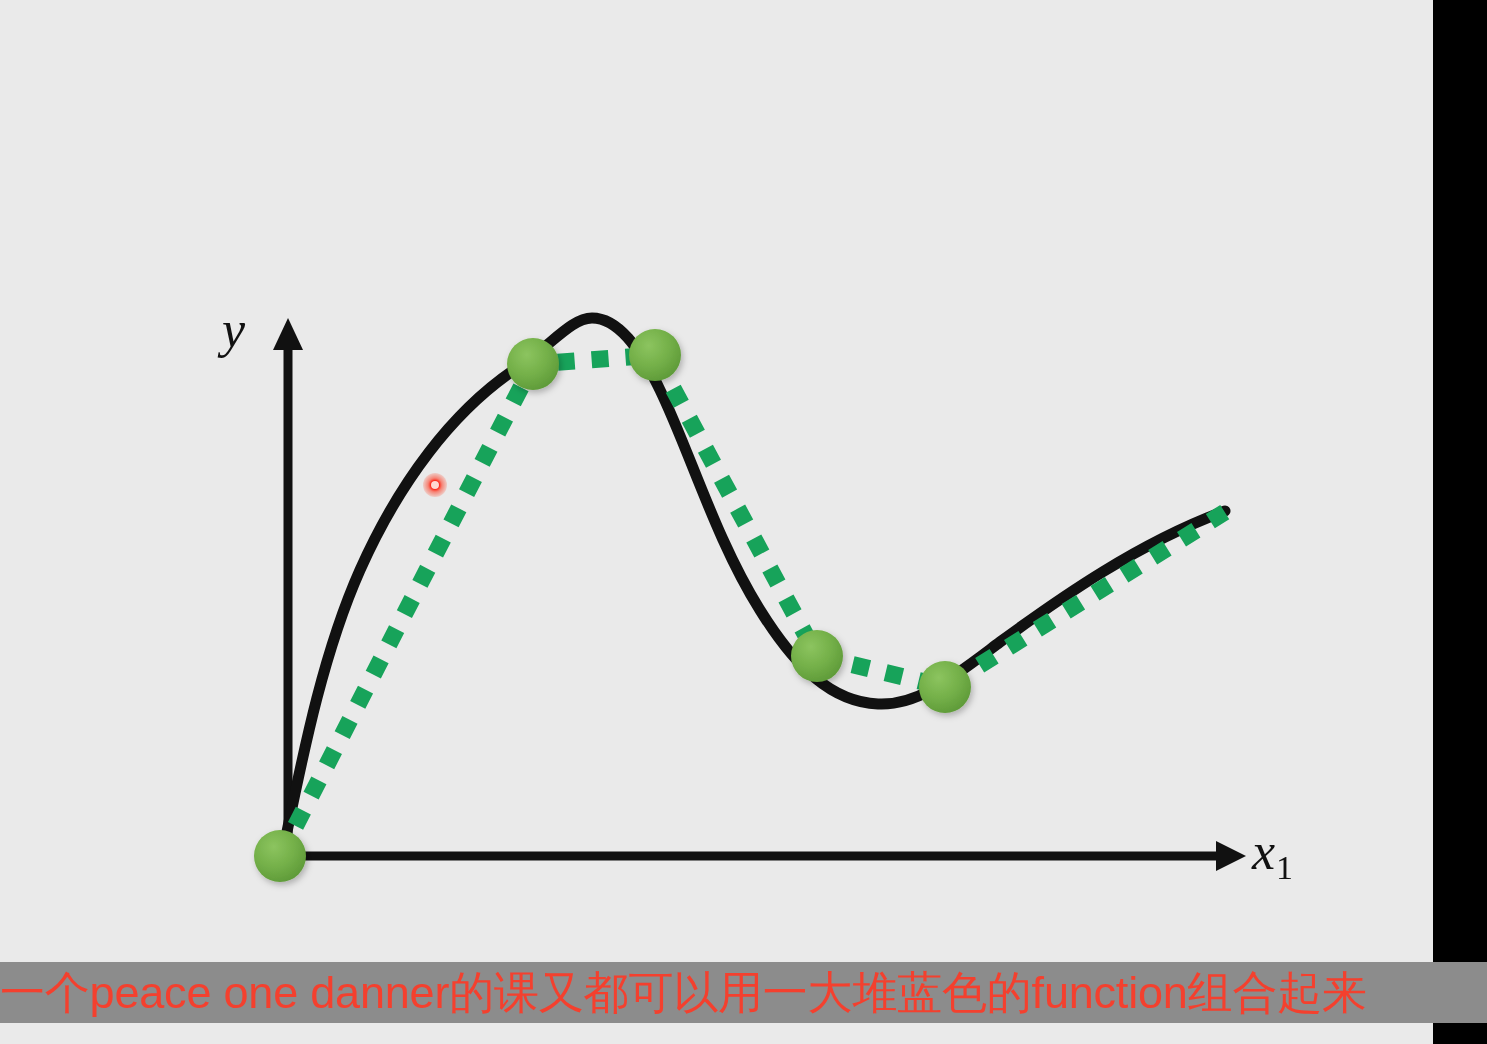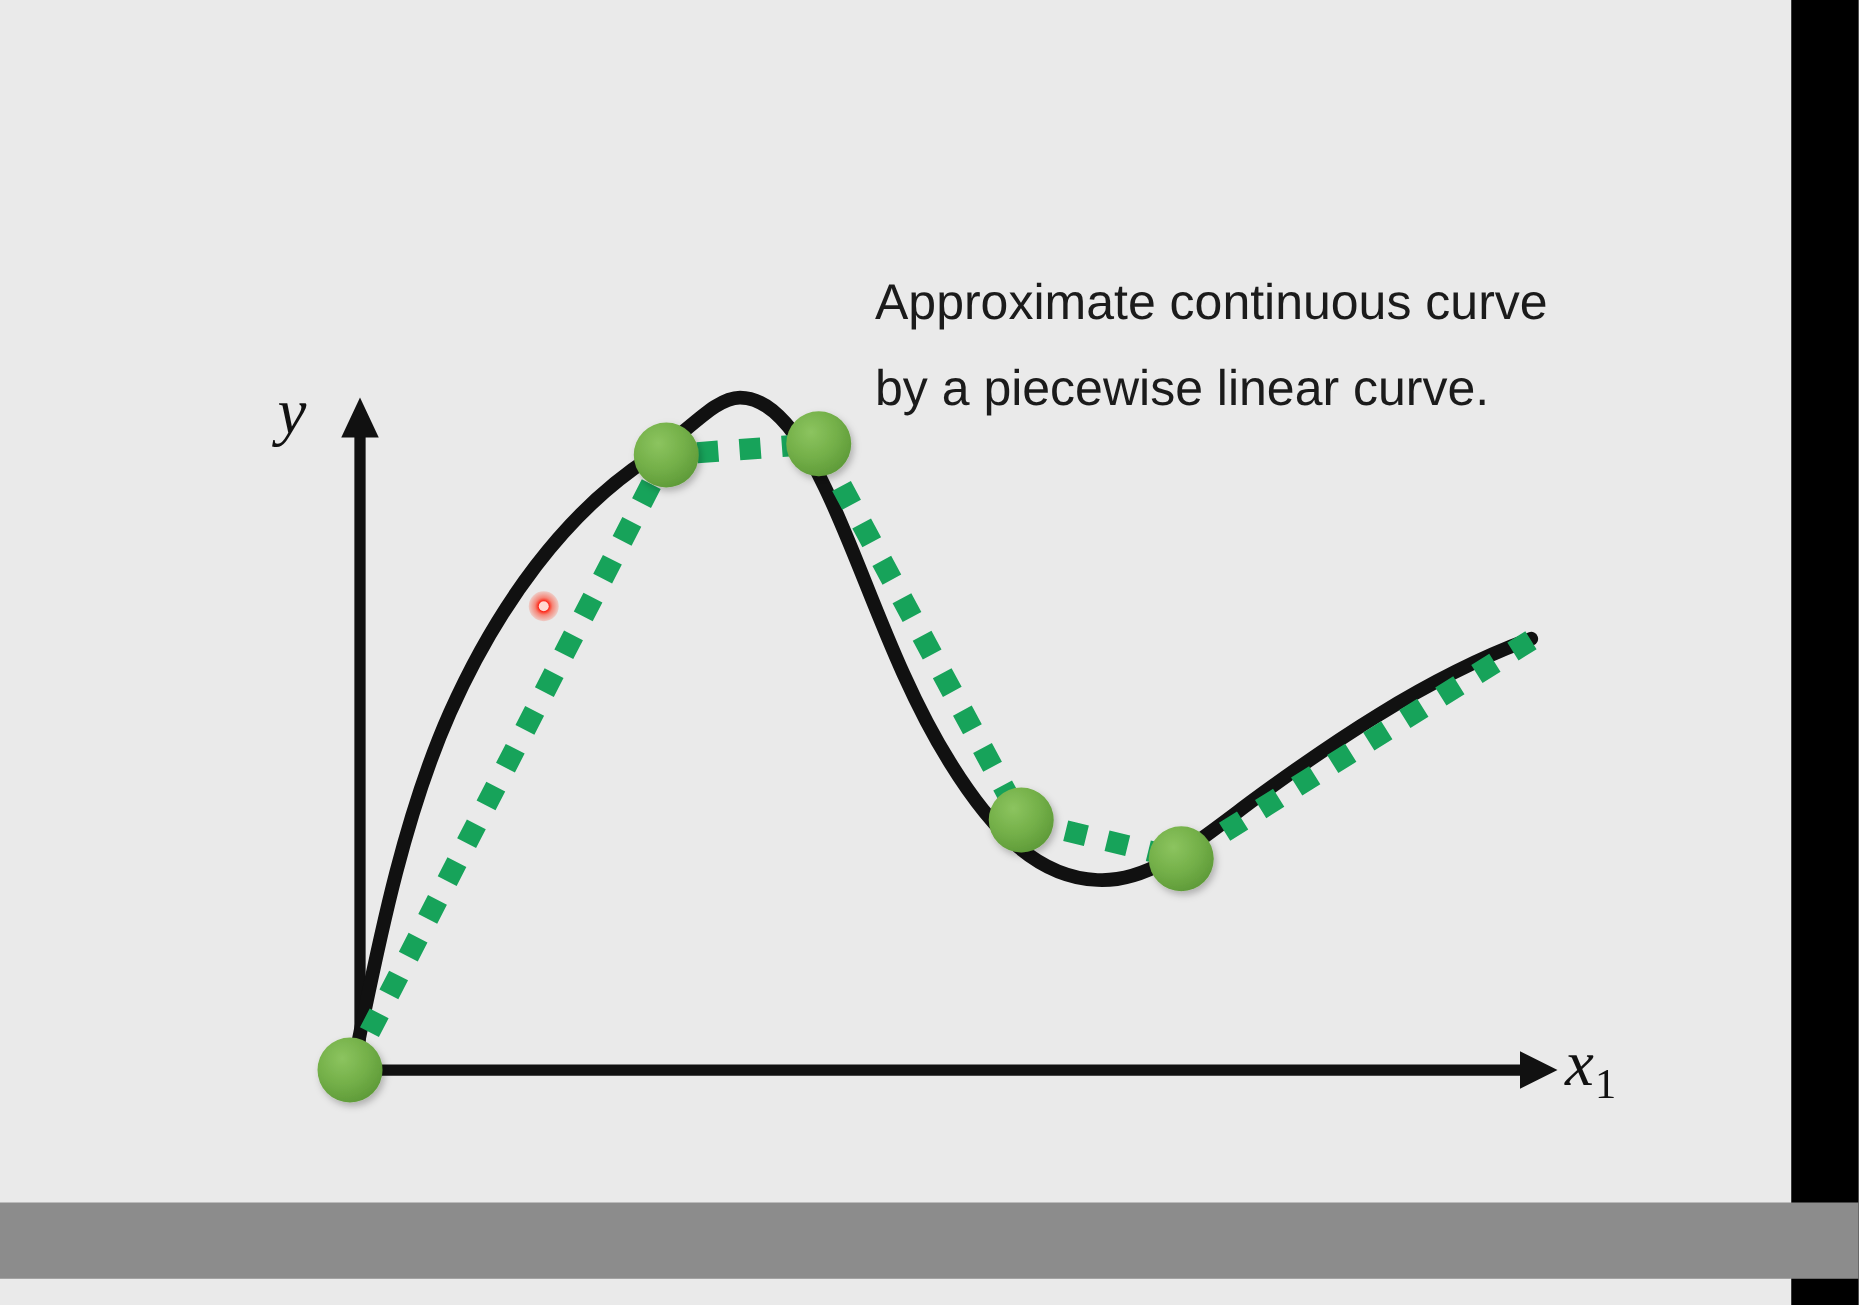--- a/index.html
+++ b/index.html
@@ -154,22 +154,20 @@
   }
 </style>
 </head>
 <body>
 
 <div id="slide">
 
   <div id="canvas-area">
 
 
-    <div class="annotation">Approximate continuous curve
-by a piecewise linear curve.</div>
 
     <svg id="plot-svg" viewBox="0 0 1433 1044">
       <defs>
         <radialGradient id="dotGrad" cx="38%" cy="32%" r="72%">
           <stop offset="0%" stop-color="#8cc45f"></stop>
           <stop offset="55%" stop-color="#74b049"></stop>
           <stop offset="100%" stop-color="#5e9a38"></stop>
         </radialGradient>
         <filter id="softShadow" x="-50%" y="-50%" width="200%" height="200%">
           <feDropShadow dx="2" dy="3" stdDeviation="3" flood-color="#000" flood-opacity="0.25"></feDropShadow>
@@ -210,14 +208,15 @@
 
     <div class="axis-label axis-label-x"><span>x</span><span class="sub">1</span></div>
 
     <div id="cursor-dot"></div>
 
   </div>
 
   <div id="right-black-bar"></div>
 
   <div id="subtitle-bar"></div>
+  <div id="subtitle-text">一个peace one danner的课又都可以用一大堆蓝色的function组合起来</div>
 
 </div>
 
 </body></html>

